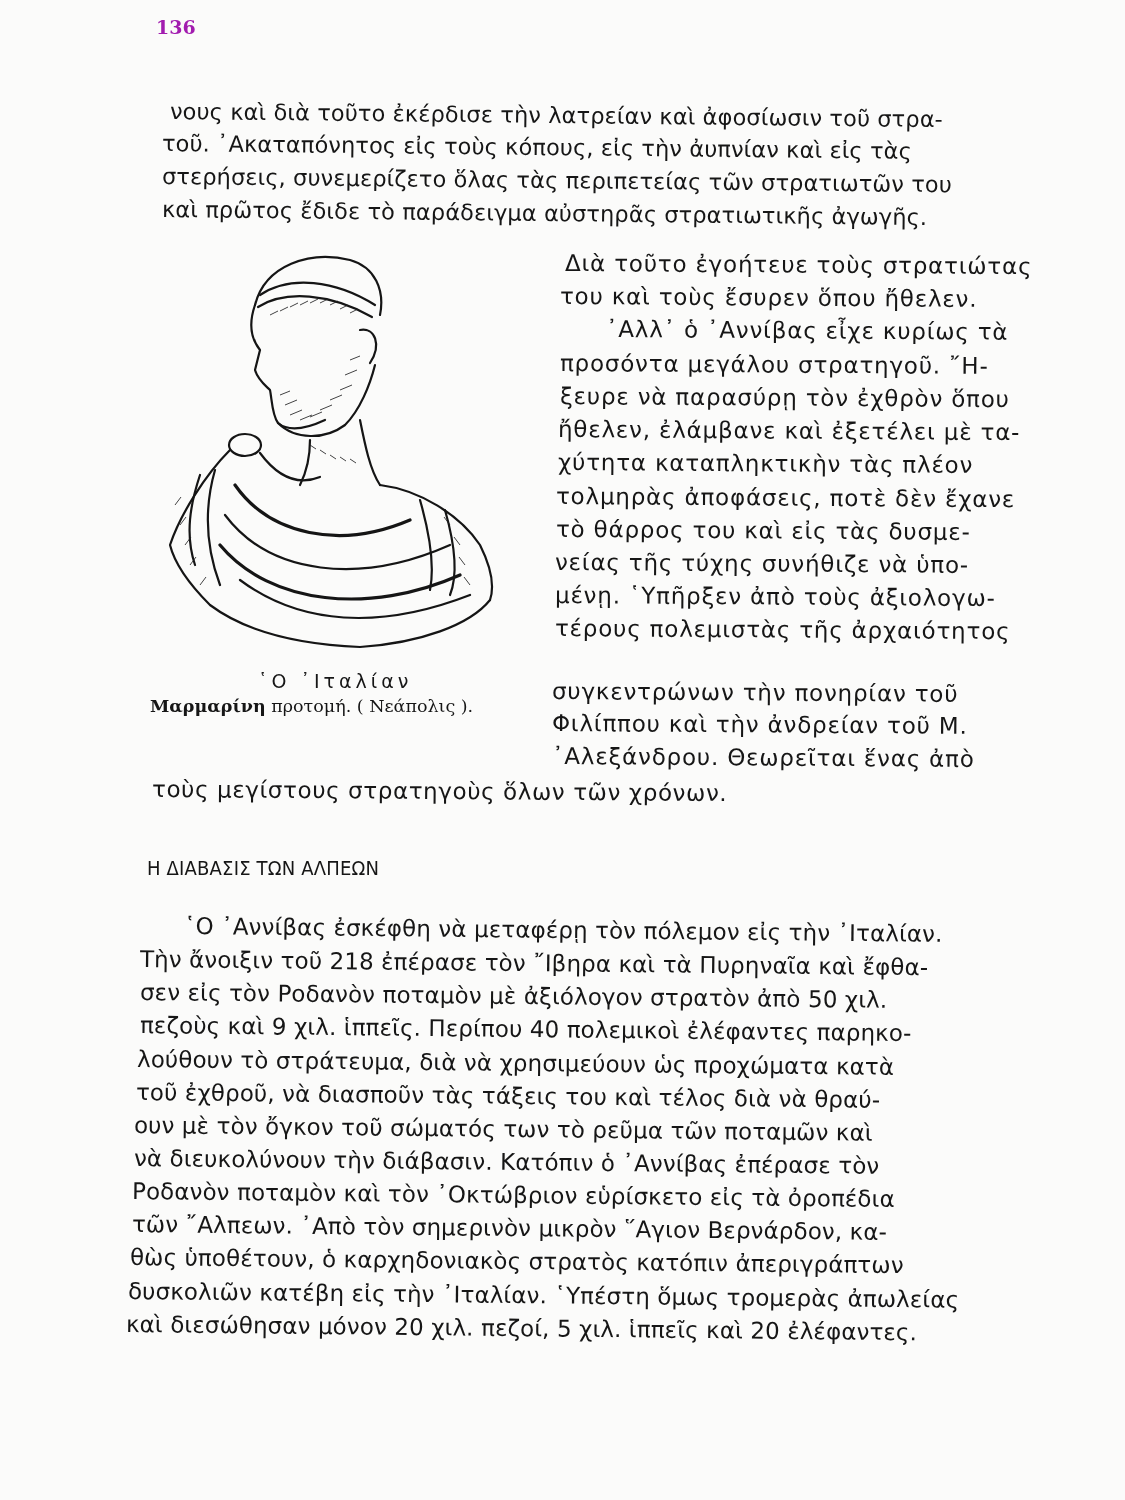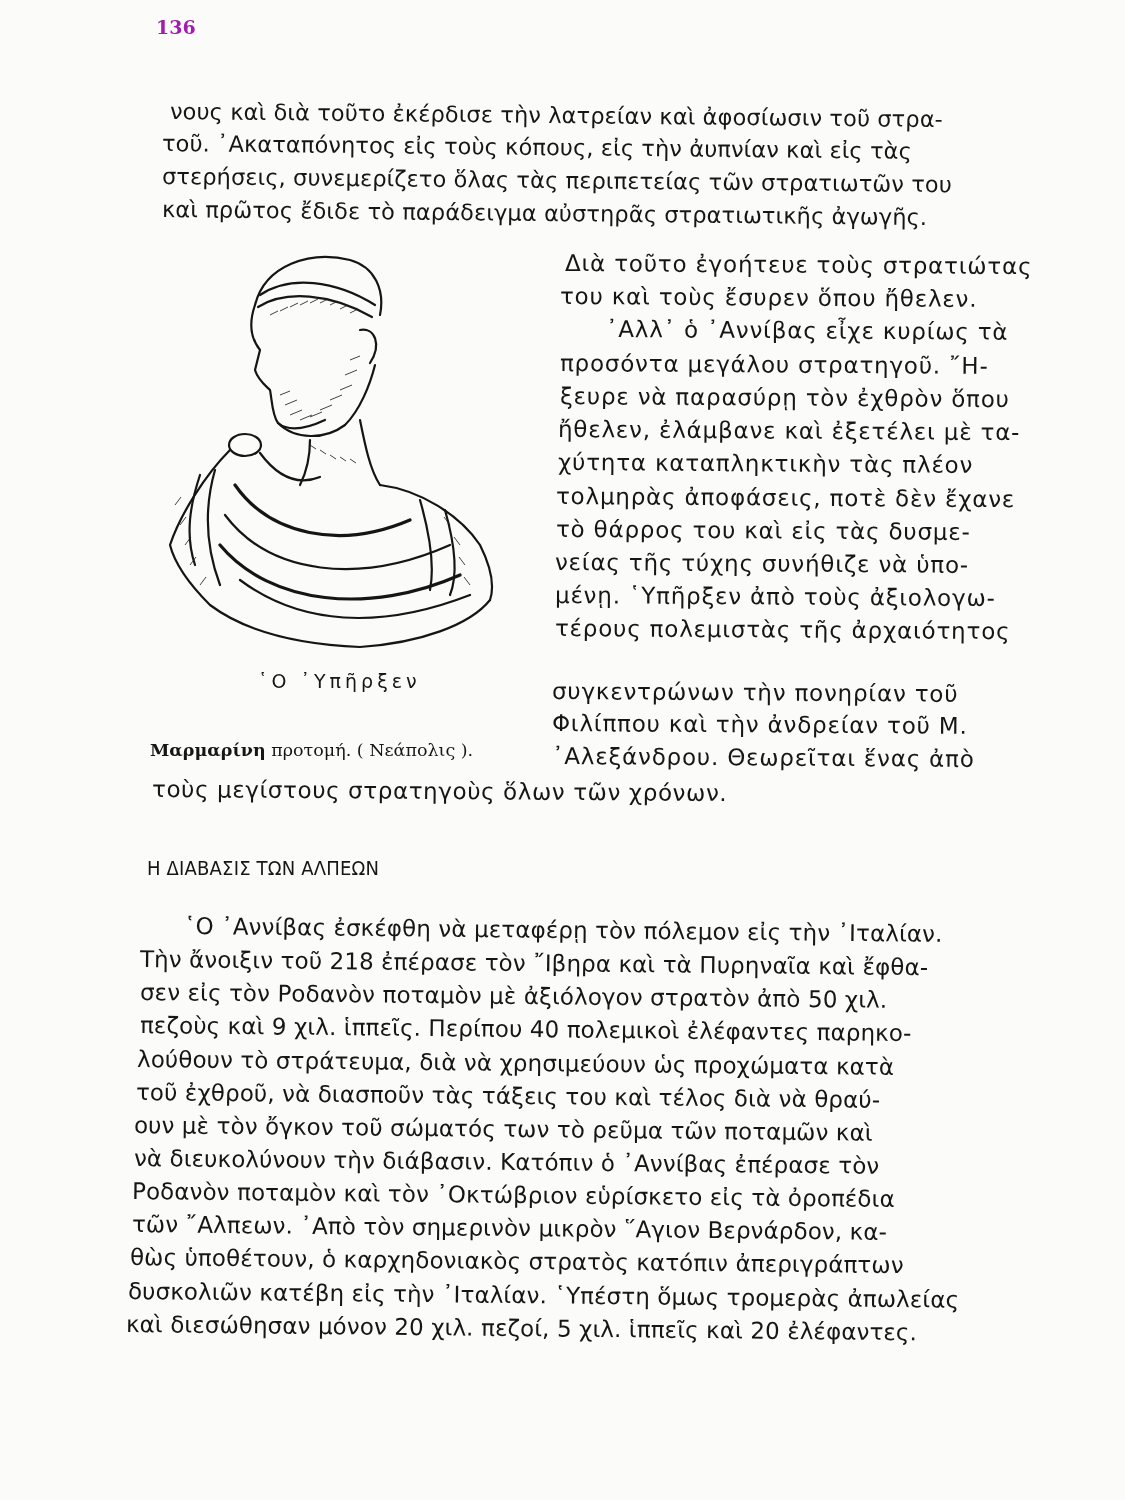--- a/index.html
+++ b/index.html
@@ -31,21 +31,20 @@
     }
     .caption-title {
       position: absolute; left: 258px; top: 670px;
       font-size: 19px; letter-spacing: 4px;
       font-family: "DejaVu Sans", sans-serif;
     }
     .caption-sub {
       position: absolute; left: 150px; top: 696px;
       font-size: 17.5px;
       font-family: "DejaVu Serif", serif;
-      margin-top: 44px;
     }
     .caption-sub .bold { font-weight: bold; }
     .section-heading {
       position: absolute; left: 147px; top: 856px;
       font-size: 20px; letter-spacing: 0.2px;
       transform: scaleX(0.9); transform-origin: left;
     }
     .para .line { font-size: 23px; }
     .tilt1 { transform: rotate(0.6deg); transform-origin: left center; }
     .tilt2 { transform: rotate(0.4deg); transform-origin: left center; }
@@ -98,21 +97,21 @@
     <g stroke="#222" stroke-width="1" opacity="0.85">
       <path d="M120 150 l10 -4 M125 160 l12 -5 M130 170 l12 -5 M140 175 l12 -5 M150 172 l12 -5 M160 165 l12 -5 M170 155 l12 -5 M180 145 l12 -5 M185 130 l12 -5 M190 115 l10 -4"></path>
       <path d="M110 70 l8 -4 M120 66 l8 -4 M130 62 l8 -4 M140 60 l8 -4 M150 58 l8 -4 M160 58 l8 -4 M170 60 l8 -4 M180 64 l8 -4 M190 68 l8 -4"></path>
       <path d="M20 280 l6 -8 M25 300 l6 -8 M30 320 l6 -8 M40 340 l6 -8 M15 260 l6 -8"></path>
       <path d="M300 300 l-6 -8 M305 320 l-6 -8 M310 340 l-6 -8 M290 280 l-6 -8"></path>
       <path d="M150 200 l6 4 M160 205 l6 4 M170 210 l6 4 M180 212 l6 4 M190 214 l6 4"></path>
     </g>
   </svg>
 </div>
 
-<div class="caption-title">῾Ο ᾿Υπῆρξεν</div>
+<div class="caption-title">῾Ο ᾿Ιταλίαν</div>
 <div class="caption-sub"><span class="bold">Μαρμαρίνη</span><span> προτομή. ( Νεάπολις ).</span></div>
 
 <div class="side">
   <div class="line tilt2" style="left:565px; top:252px;">Διὰ τοῦτο ἐγοήτευε τοὺς στρατιώτας</div>
   <div class="line tilt2" style="left:560px; top:285px;">του καὶ τοὺς ἔσυρεν ὅπου ἤθελεν.</div>
   <div class="line tilt2" style="left:606px; top:318px;">᾿Αλλ᾿ ὁ ᾿Αννίβας εἶχε κυρίως τὰ</div>
   <div class="line tilt2" style="left:560px; top:352px;">προσόντα μεγάλου στρατηγοῦ. ῎Η-</div>
   <div class="line tilt2" style="left:560px; top:385px;">ξευρε νὰ παρασύρῃ τὸν ἐχθρὸν ὅπου</div>
   <div class="line tilt2" style="left:558px; top:418px;">ἤθελεν, ἐλάμβανε καὶ ἐξετέλει μὲ τα-</div>
   <div class="line tilt2" style="left:558px; top:451px;">χύτητα καταπληκτικὴν τὰς πλέον</div>

